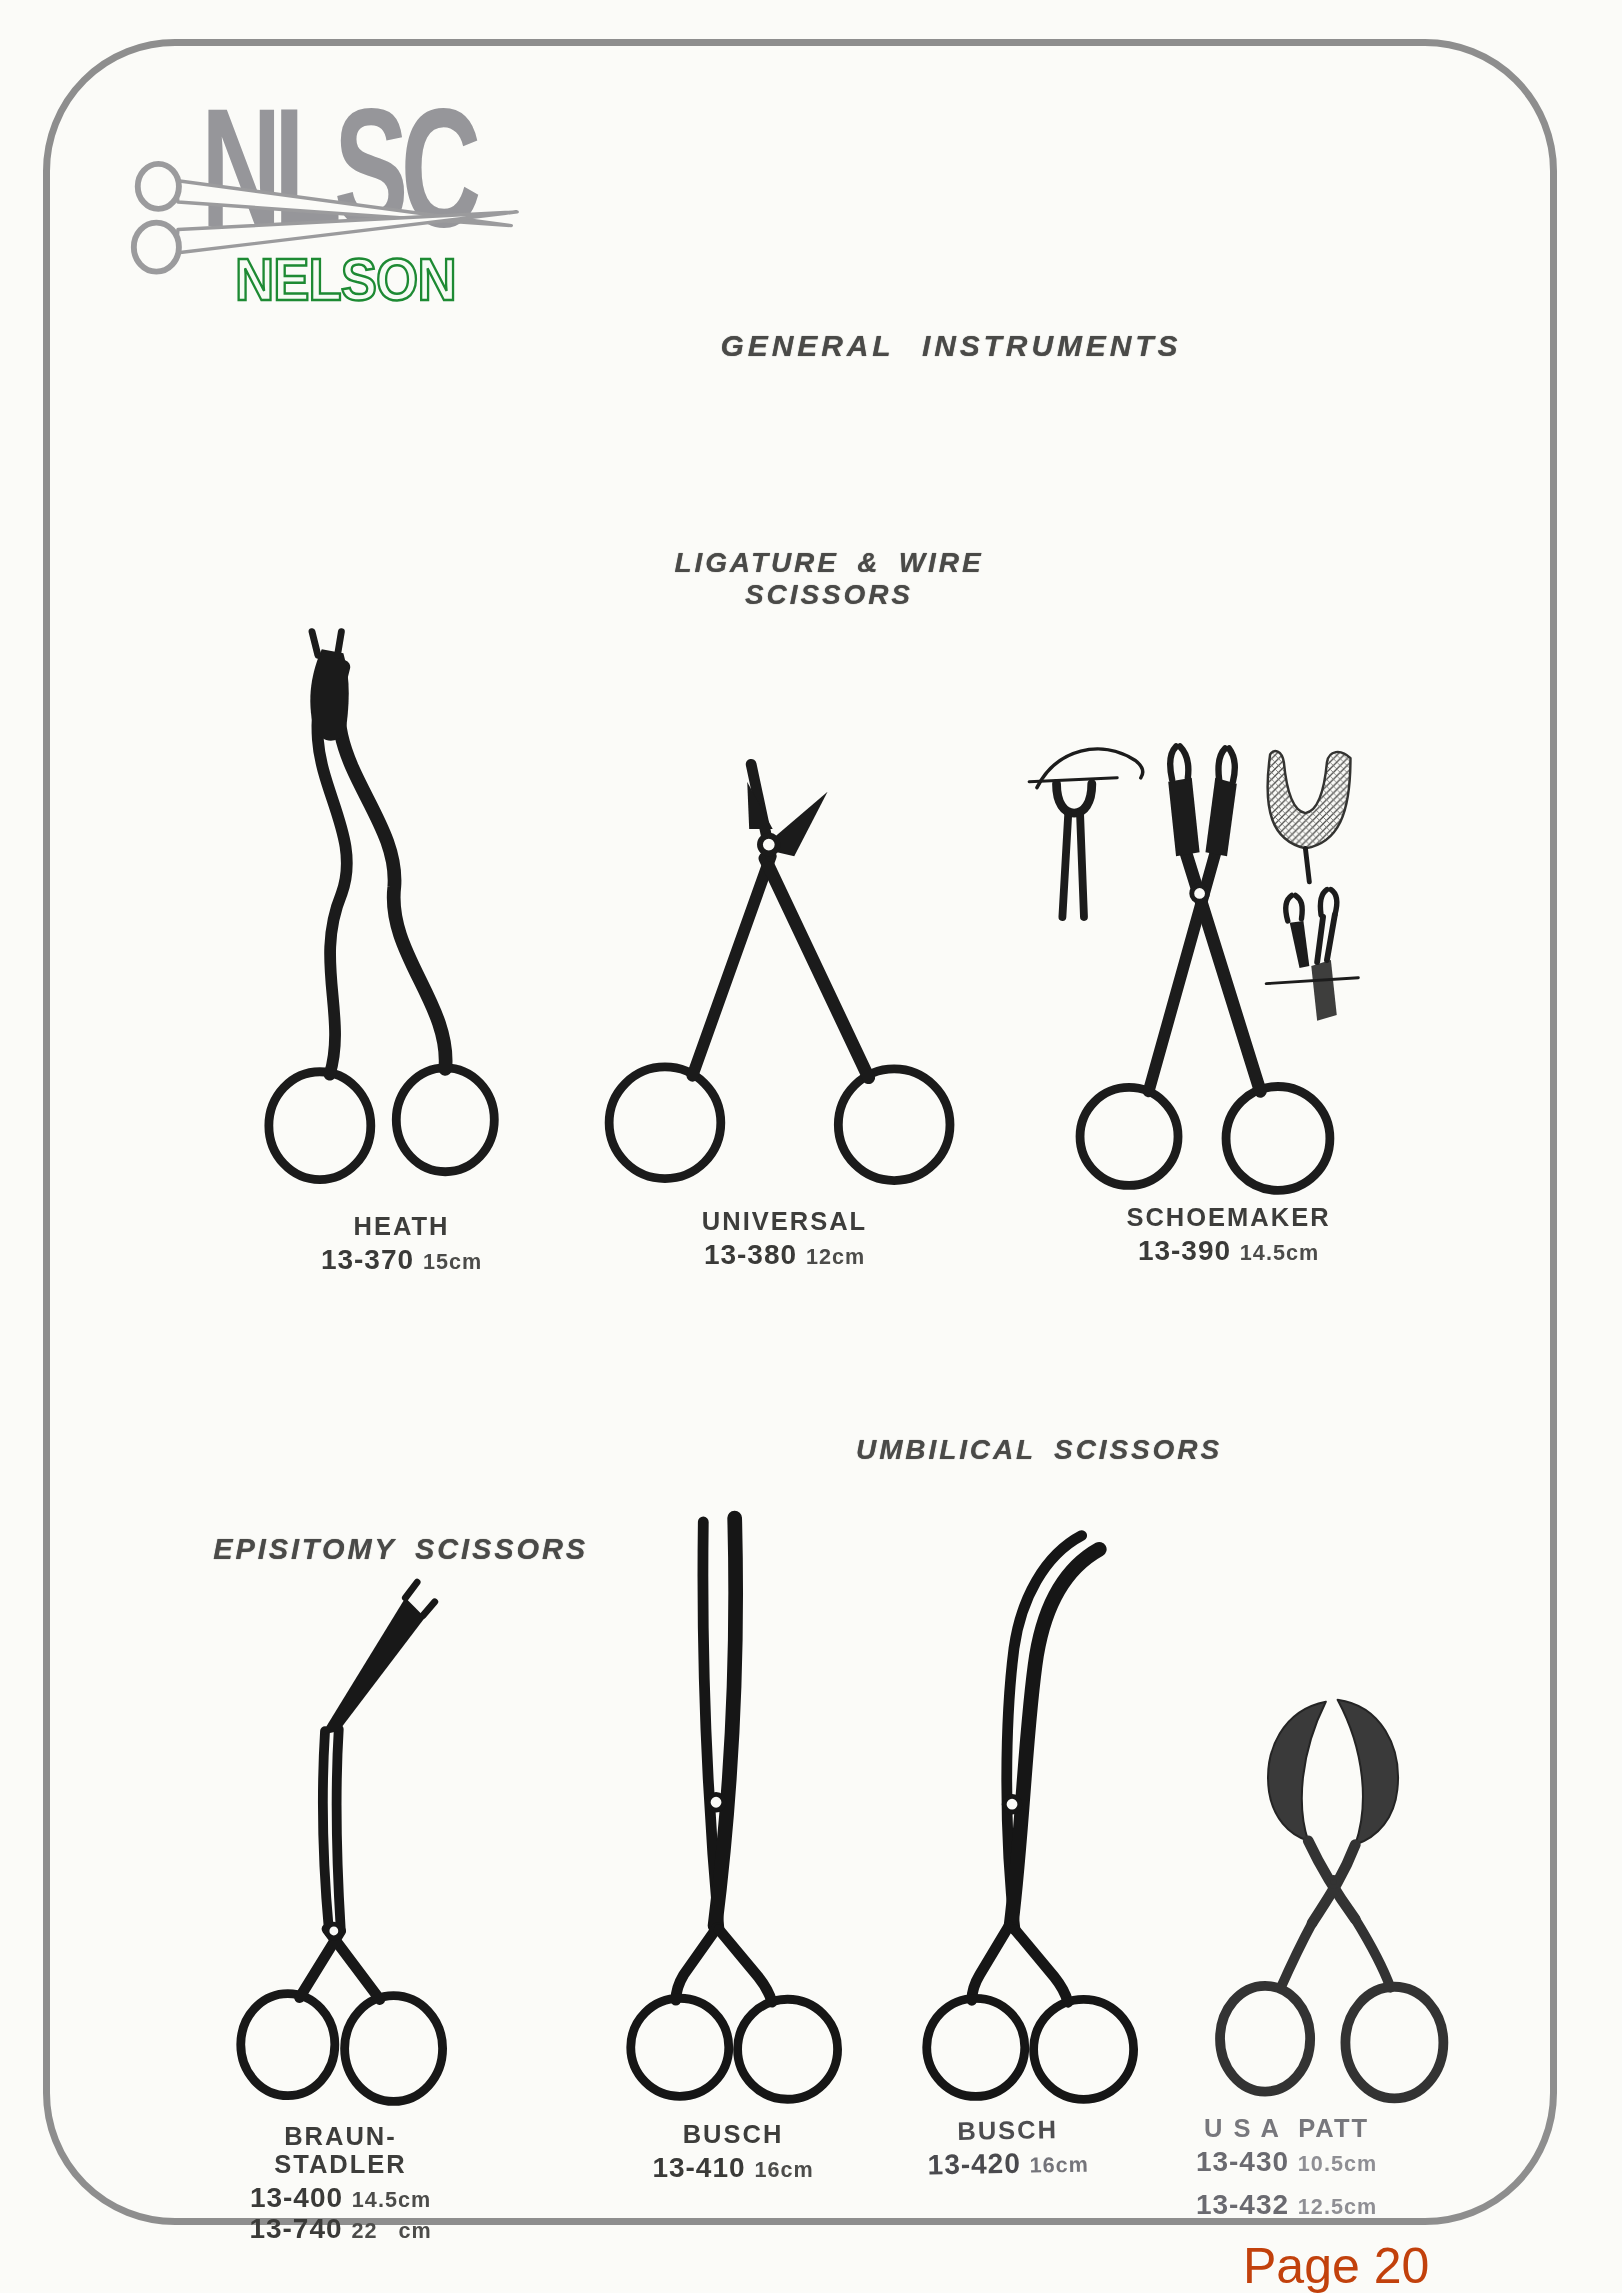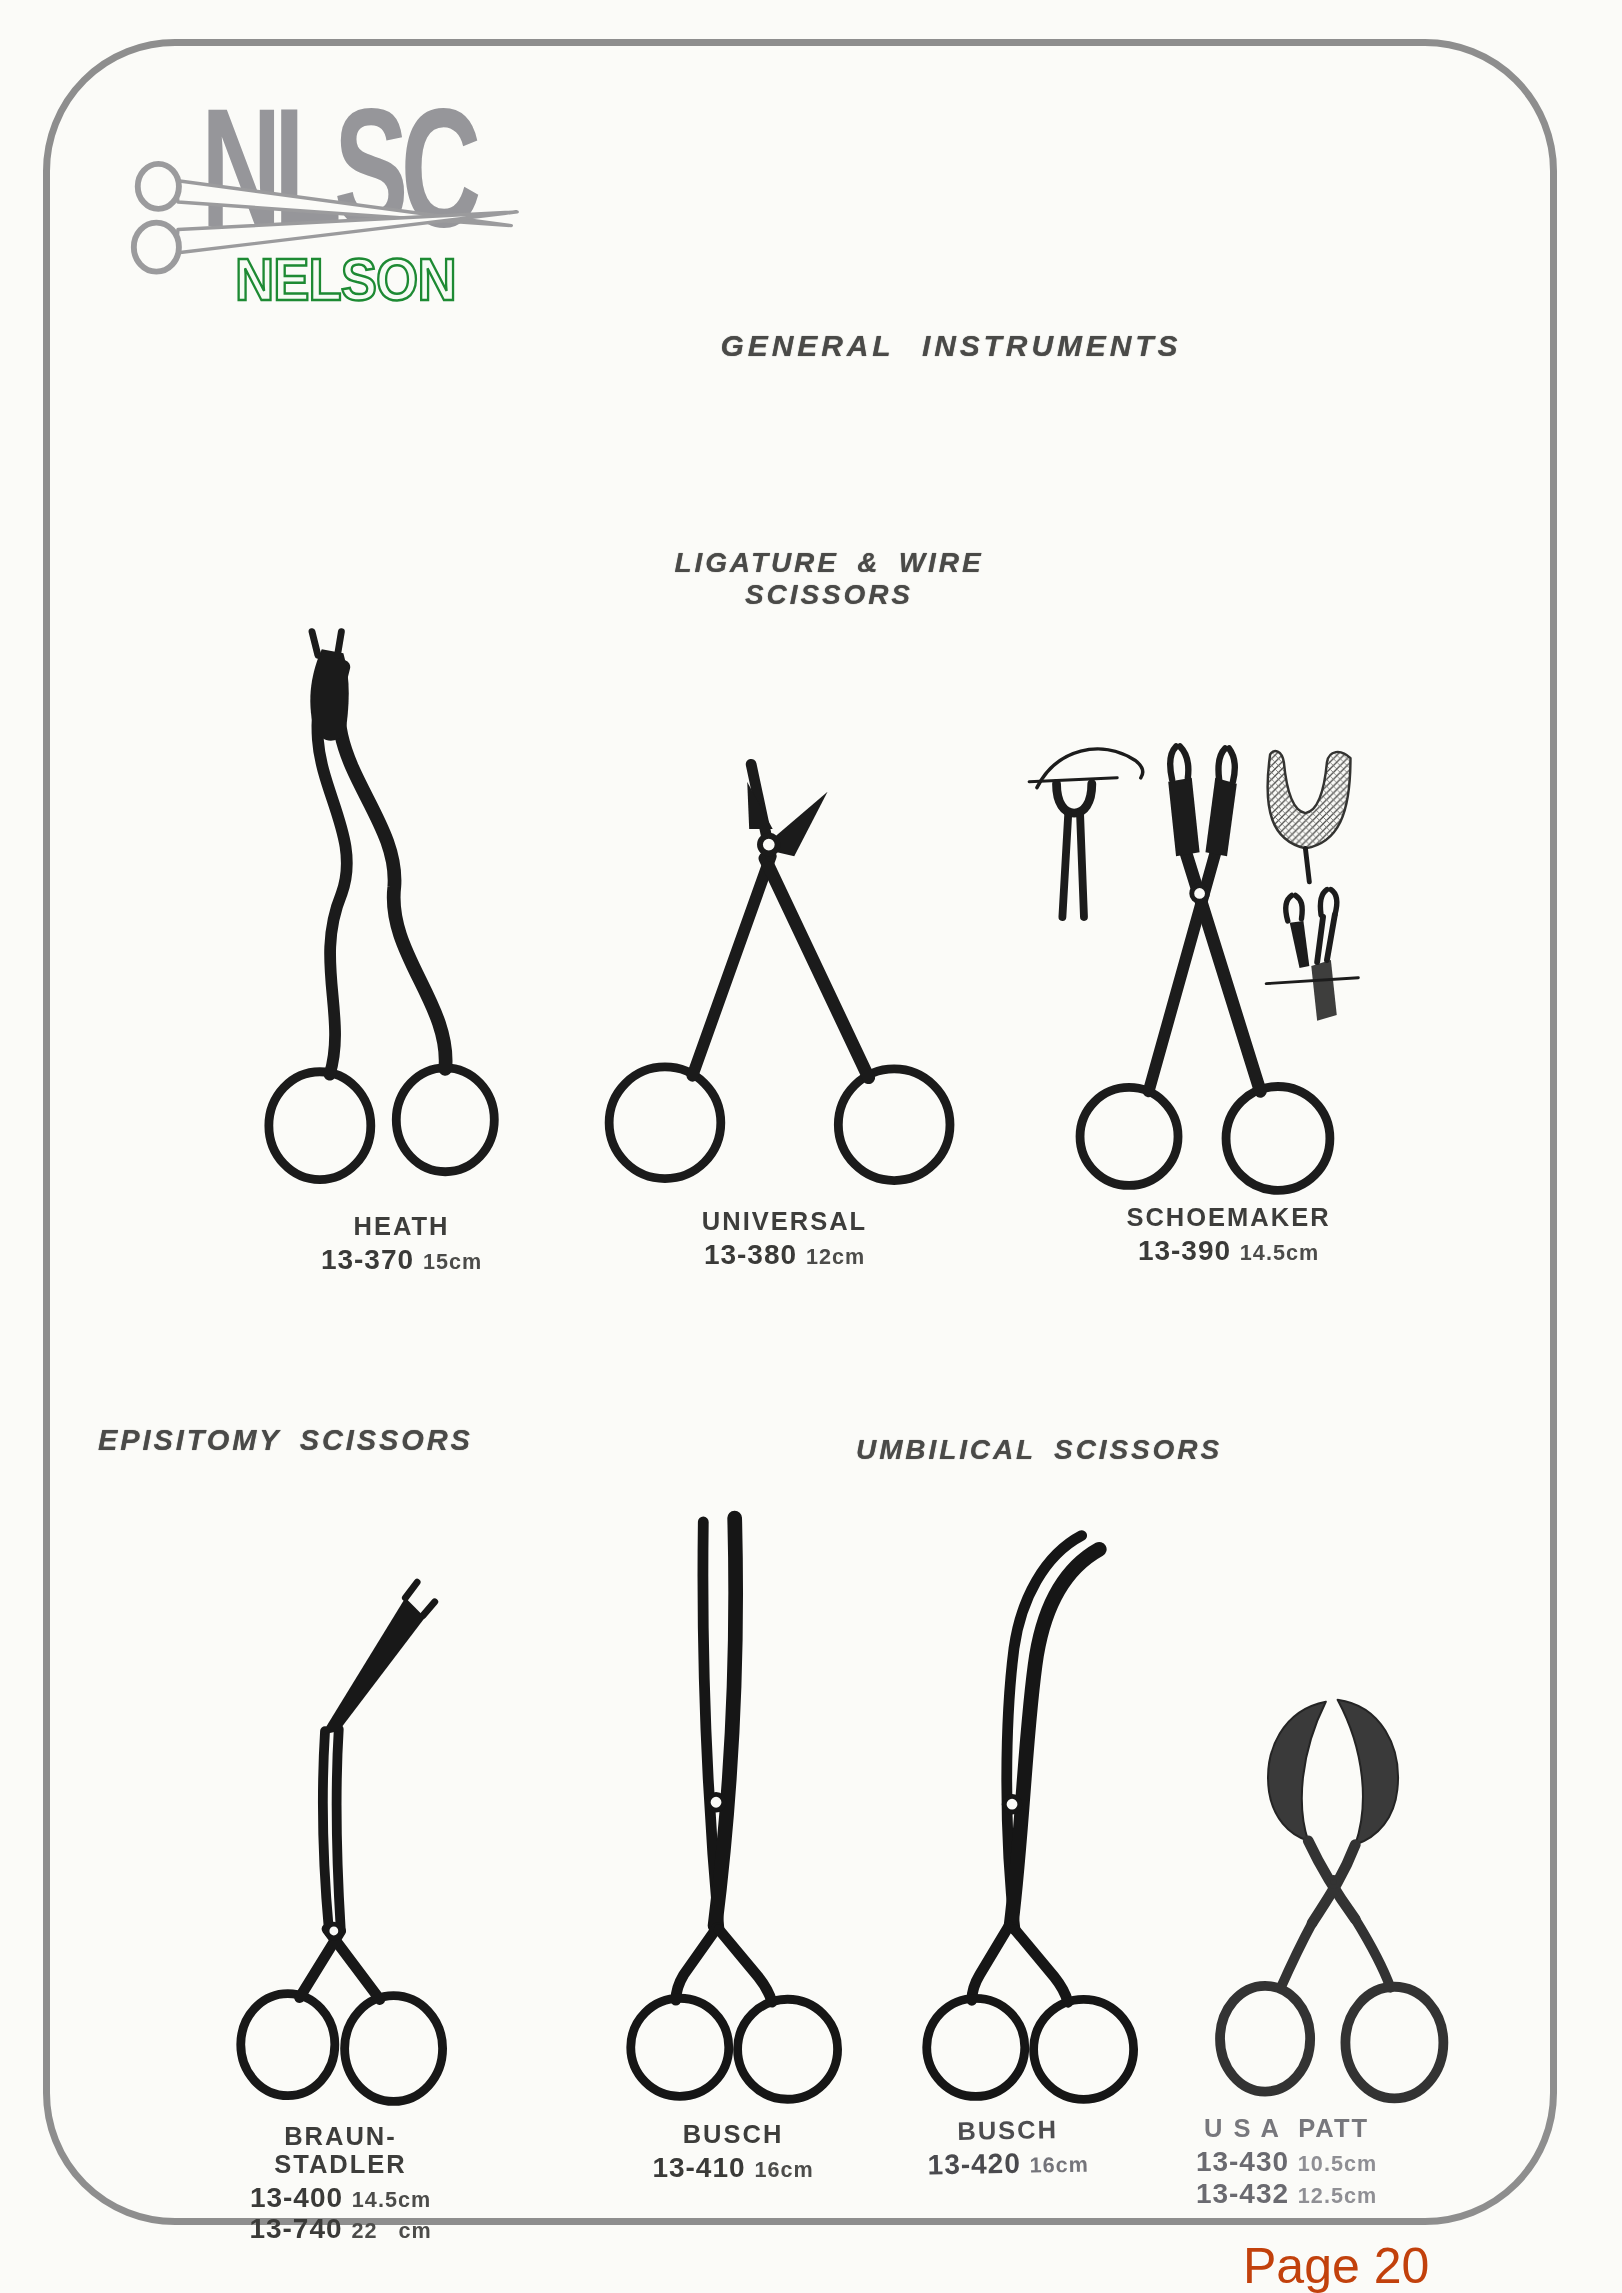--- a/index.html
+++ b/index.html
@@ -28,21 +28,21 @@
     transform:scaleX(0.92);transform-origin:left top;white-space:pre;
   }
   
   .stamp{color:#4a4a48;font-weight:800;text-shadow:0 0 1px #6a6a66;font-style:italic;}
   .page-title{position:absolute;left:706px;top:329px;width:490px;text-align:center;
     font-size:30px;letter-spacing:3.9px;word-spacing:15.7px;}
   .h-ligature{position:absolute;left:584px;top:547px;width:490px;text-align:center;
     font-size:28px;letter-spacing:2.9px;word-spacing:7.8px;}
   .h-umbilical{position:absolute;left:794px;top:1434px;width:490px;text-align:center;
     font-size:28px;letter-spacing:2.9px;word-spacing:7.8px;}
-  .h-episitomy{position:absolute;left:98px;top:1424px;width:490px;text-align:left;
+  .h-episitomy{position:absolute;left:98px;top:1533px;width:490px;text-align:right;
     font-size:29px;letter-spacing:2.9px;word-spacing:7.8px;}
   
   .fig{position:absolute;}
   .fig svg{display:block;width:100%;height:100%;}
   
   .plabel{position:absolute;text-align:center;color:#3d3d3b;line-height:1.08;}
   .pname{font-size:25.5px;font-weight:700;letter-spacing:2px;color:#3d3d3b;}
   .pline{font-size:28px;font-weight:700;margin-top:4.9px;color:#3a3a38;letter-spacing:1px;}
   .psize{font-size:21.6px;margin-left:8.8px;font-weight:700;color:#4c4c4a;}
   .pre{white-space:pre;}
@@ -224,19 +224,19 @@
   </div>
 
   <div class="plabel soft tilt" style="left:900px;top:2117px;width:216px;">
     <div class="pname">BUSCH</div>
     <div class="pline"><span>13-420</span><span class="psize">16cm</span></div>
   </div>
 
   <div class="plabel faded" style="left:1169px;top:2115px;width:235px;">
     <div class="pname pre">U S A  PATT</div>
     <div class="pline"><span>13-430</span><span class="psize">10.5cm</span></div>
-    <div class="pline" style="margin-top:1px;"><span>13-432</span><span class="psize">12.5cm</span></div>
+    <div class="pline" style="margin-top:12px;"><span>13-432</span><span class="psize">12.5cm</span></div>
   </div>
 
   <div class="page-number">Page 20</div>
 
 </div>
 
 
 </body></html>

